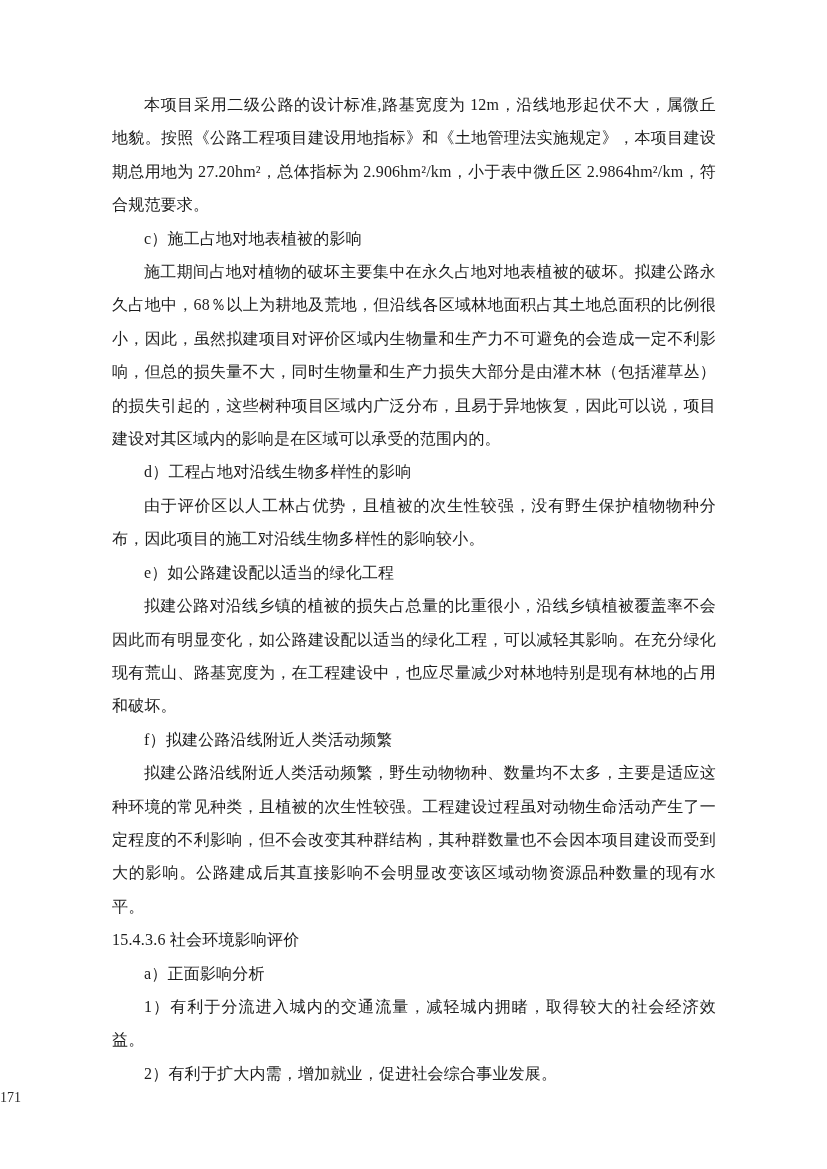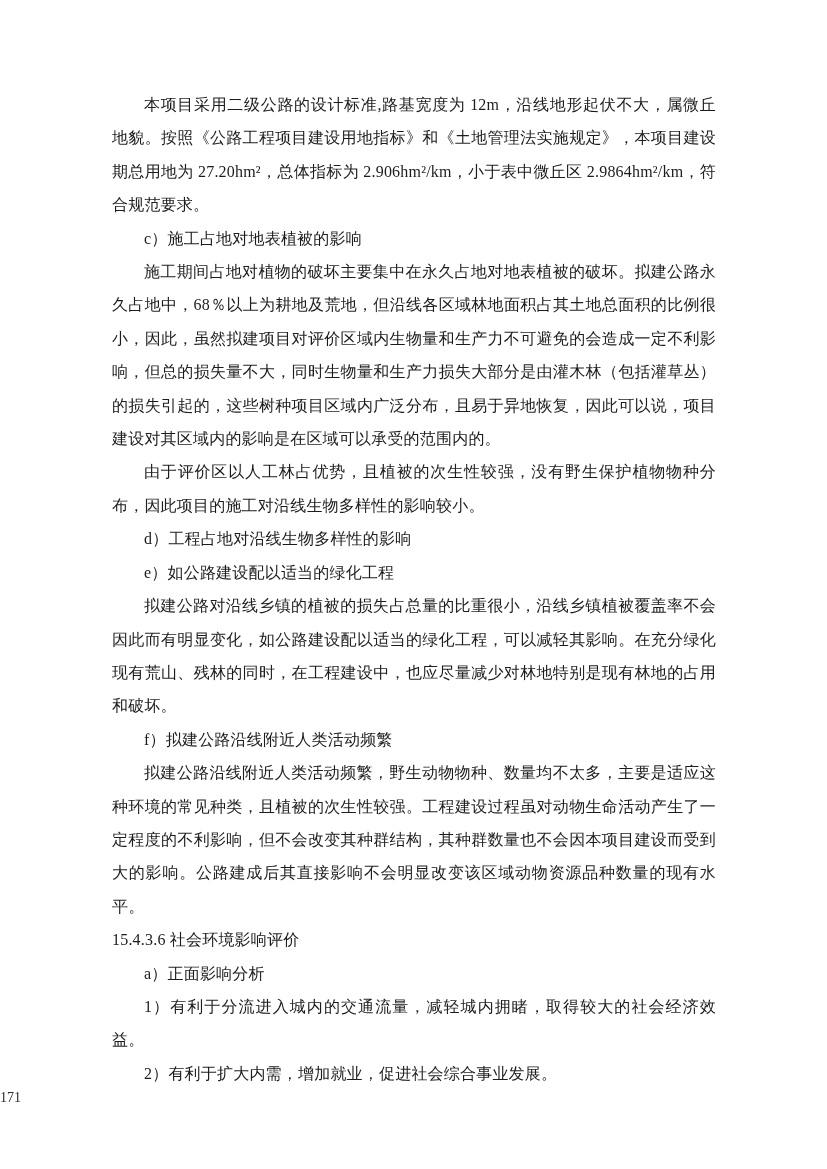--- a/index.html
+++ b/index.html
@@ -48,24 +48,24 @@
   }
 </style>
 </head>
 <body>
 
 <div class="page">
   <div class="content">
       <p class="para body indent">本项目采用二级公路的设计标准,路基宽度为 12m，沿线地形起伏不大，属微丘地貌。按照《公路工程项目建设用地指标》和《土地管理法实施规定》，本项目建设期总用地为 27.20hm²，总体指标为 2.906hm²/km，小于表中微丘区 2.9864hm²/km，符合规范要求。</p>
       <p class="para list-item indent">c）施工占地对地表植被的影响</p>
       <p class="para body indent">施工期间占地对植物的破坏主要集中在永久占地对地表植被的破坏。拟建公路永久占地中，68％以上为耕地及荒地，但沿线各区域林地面积占其土地总面积的比例很小，因此，虽然拟建项目对评价区域内生物量和生产力不可避免的会造成一定不利影响，但总的损失量不大，同时生物量和生产力损失大部分是由灌木林（包括灌草丛）的损失引起的，这些树种项目区域内广泛分布，且易于异地恢复，因此可以说，项目建设对其区域内的影响是在区域可以承受的范围内的。</p>
+      <p class="para list-item indent">d）工程占地对沿线生物多样性的影响</p>
       <p class="para body indent">由于评价区以人工林占优势，且植被的次生性较强，没有野生保护植物物种分布，因此项目的施工对沿线生物多样性的影响较小。</p>
-      <p class="para list-item indent">d）工程占地对沿线生物多样性的影响</p>
       <p class="para list-item indent">e）如公路建设配以适当的绿化工程</p>
-      <p class="para body indent">拟建公路对沿线乡镇的植被的损失占总量的比重很小，沿线乡镇植被覆盖率不会因此而有明显变化，如公路建设配以适当的绿化工程，可以减轻其影响。在充分绿化现有荒山、残林的同时，在工程建设中，也应尽量减少对林地特别是现有林地的占用和破坏。</p>
+      <p class="para body indent">拟建公路对沿线乡镇的植被的损失占总量的比重很小，沿线乡镇植被覆盖率不会因此而有明显变化，如公路建设配以适当的绿化工程，可以减轻其影响。在充分绿化现有荒山、路基宽度为，在工程建设中，也应尽量减少对林地特别是现有林地的占用和破坏。</p>
       <p class="para list-item indent">f）拟建公路沿线附近人类活动频繁</p>
       <p class="para body indent">拟建公路沿线附近人类活动频繁，野生动物物种、数量均不太多，主要是适应这种环境的常见种类，且植被的次生性较强。工程建设过程虽对动物生命活动产生了一定程度的不利影响，但不会改变其种群结构，其种群数量也不会因本项目建设而受到大的影响。公路建成后其直接影响不会明显改变该区域动物资源品种数量的现有水平。</p>
       <p class="para section-heading">15.4.3.6 社会环境影响评价</p>
       <p class="para list-item indent">a）正面影响分析</p>
       <p class="para list-item indent">1）有利于分流进入城内的交通流量，减轻城内拥睹，取得较大的社会经济效益。</p>
       <p class="para list-item indent">2）有利于扩大内需，增加就业，促进社会综合事业发展。</p>
     </div>
   <div class="page-number">171</div>
 </div>
 

